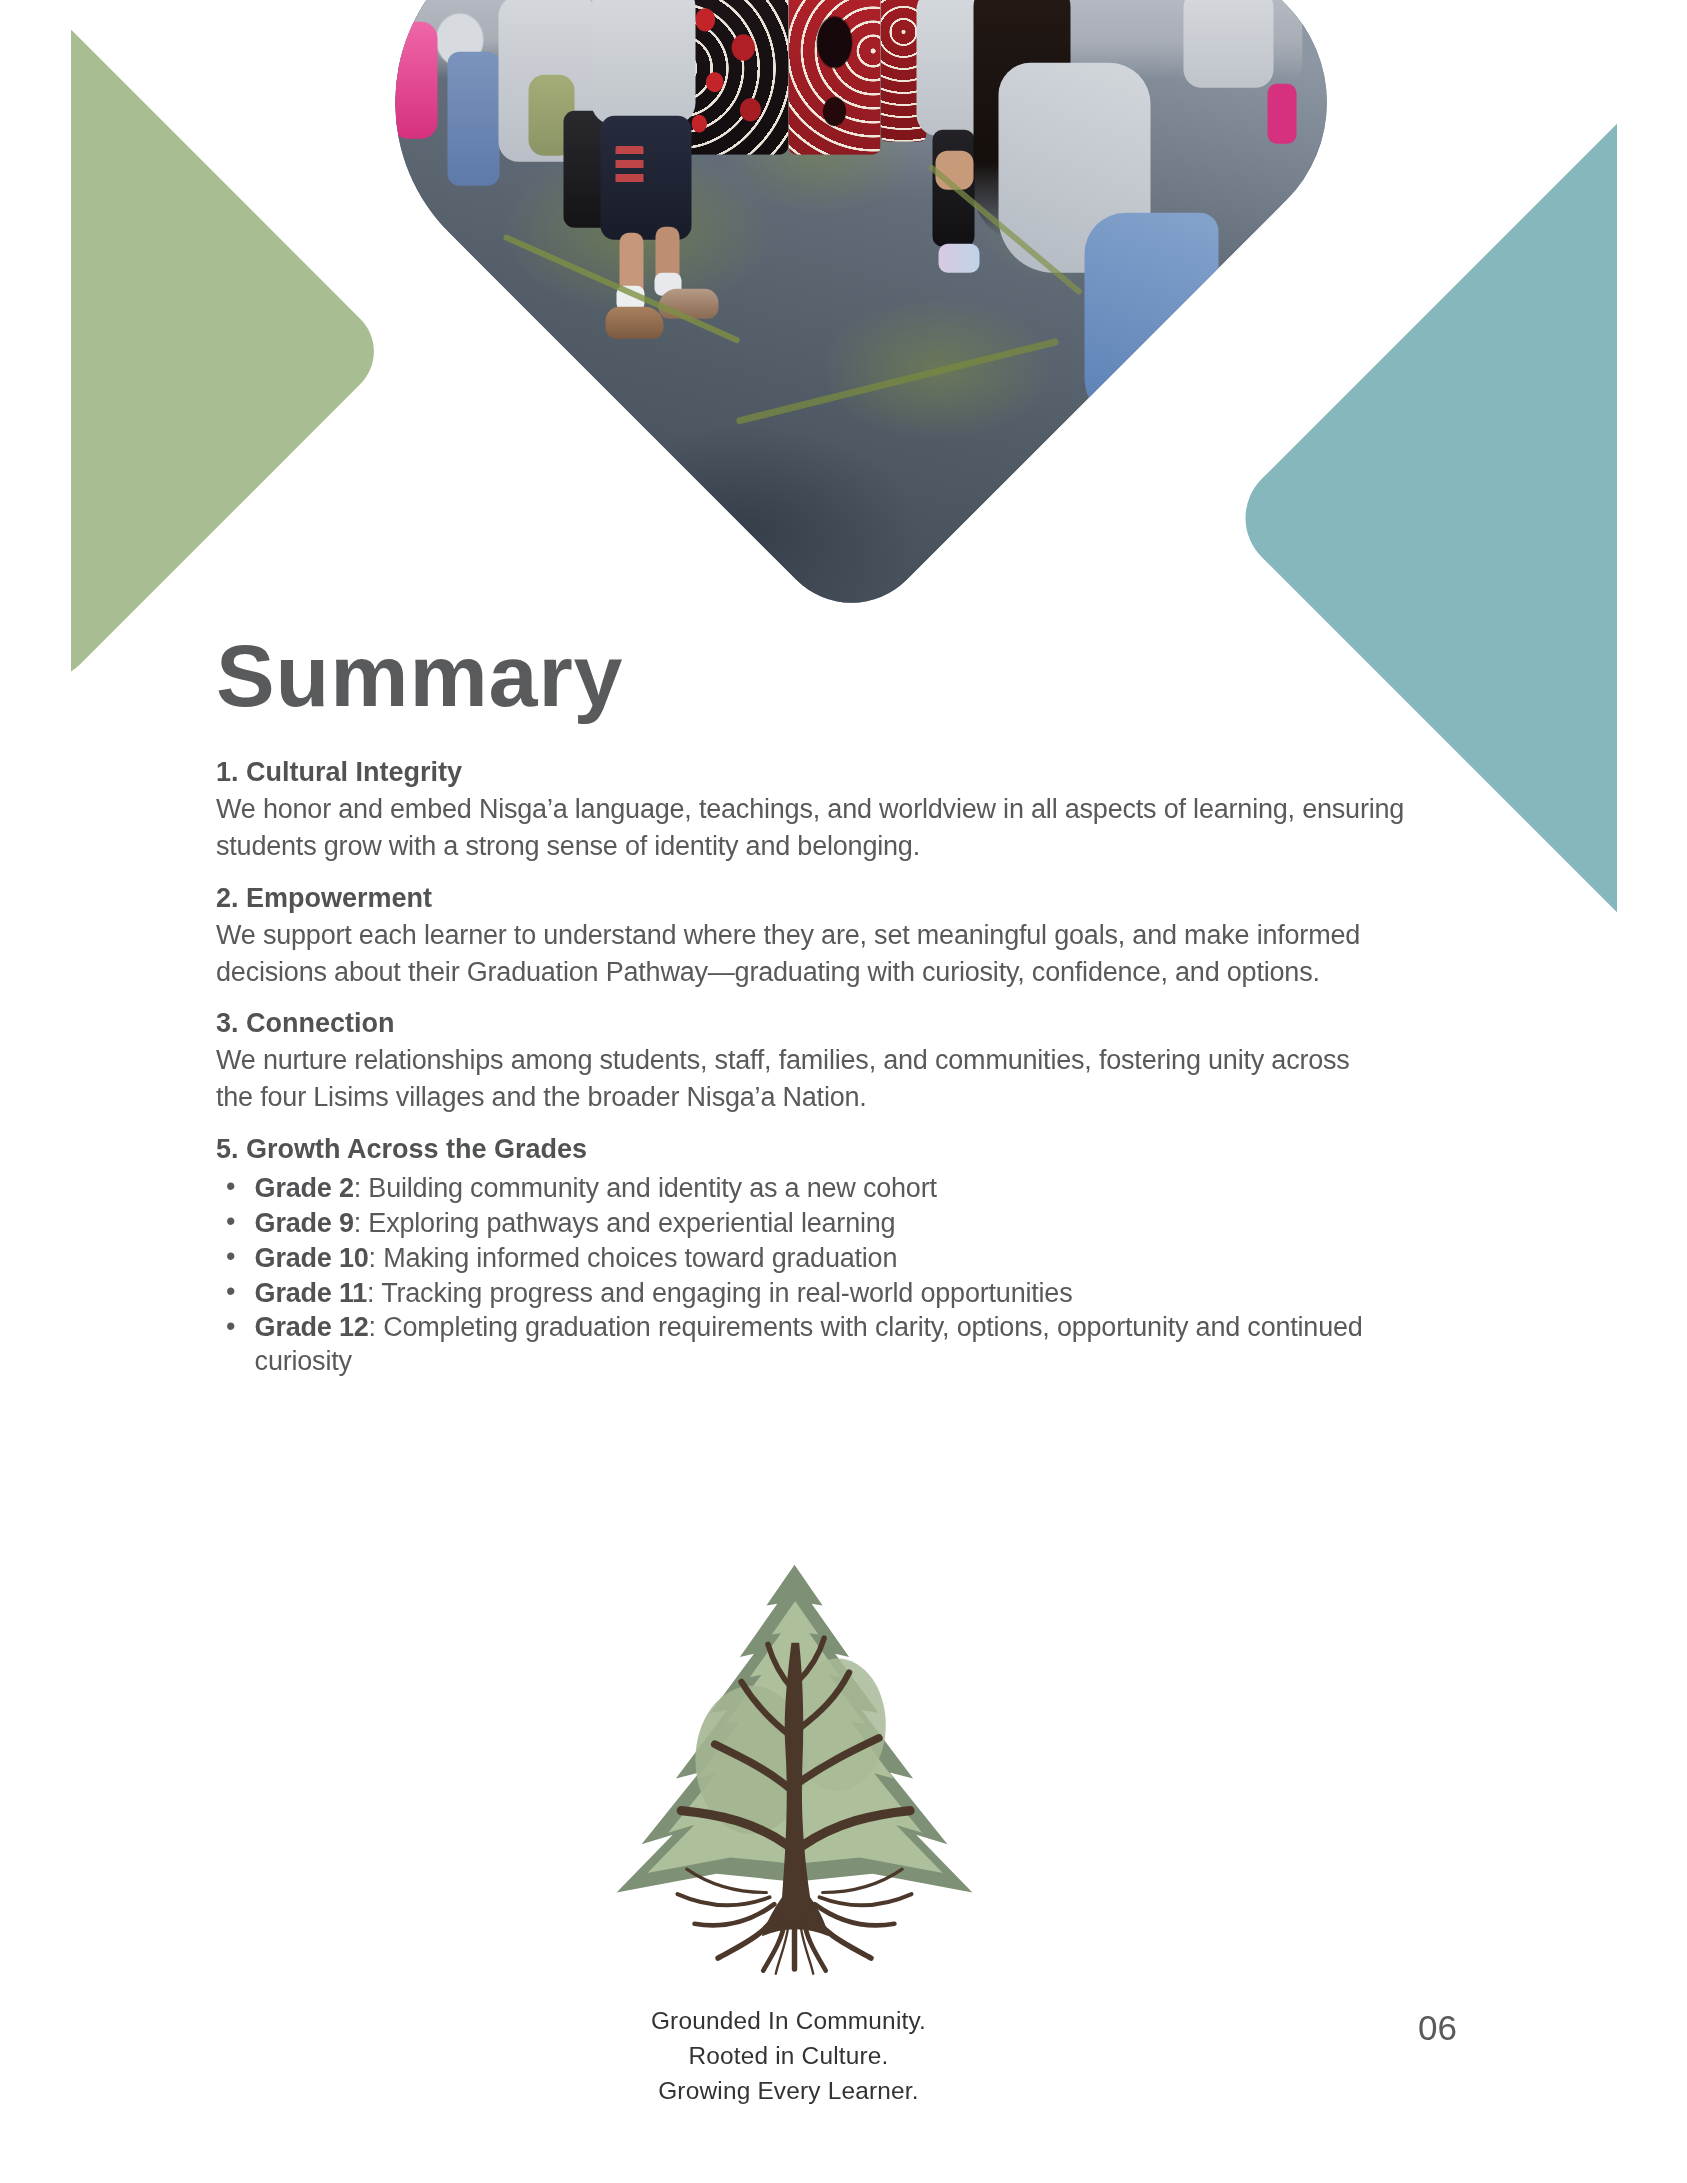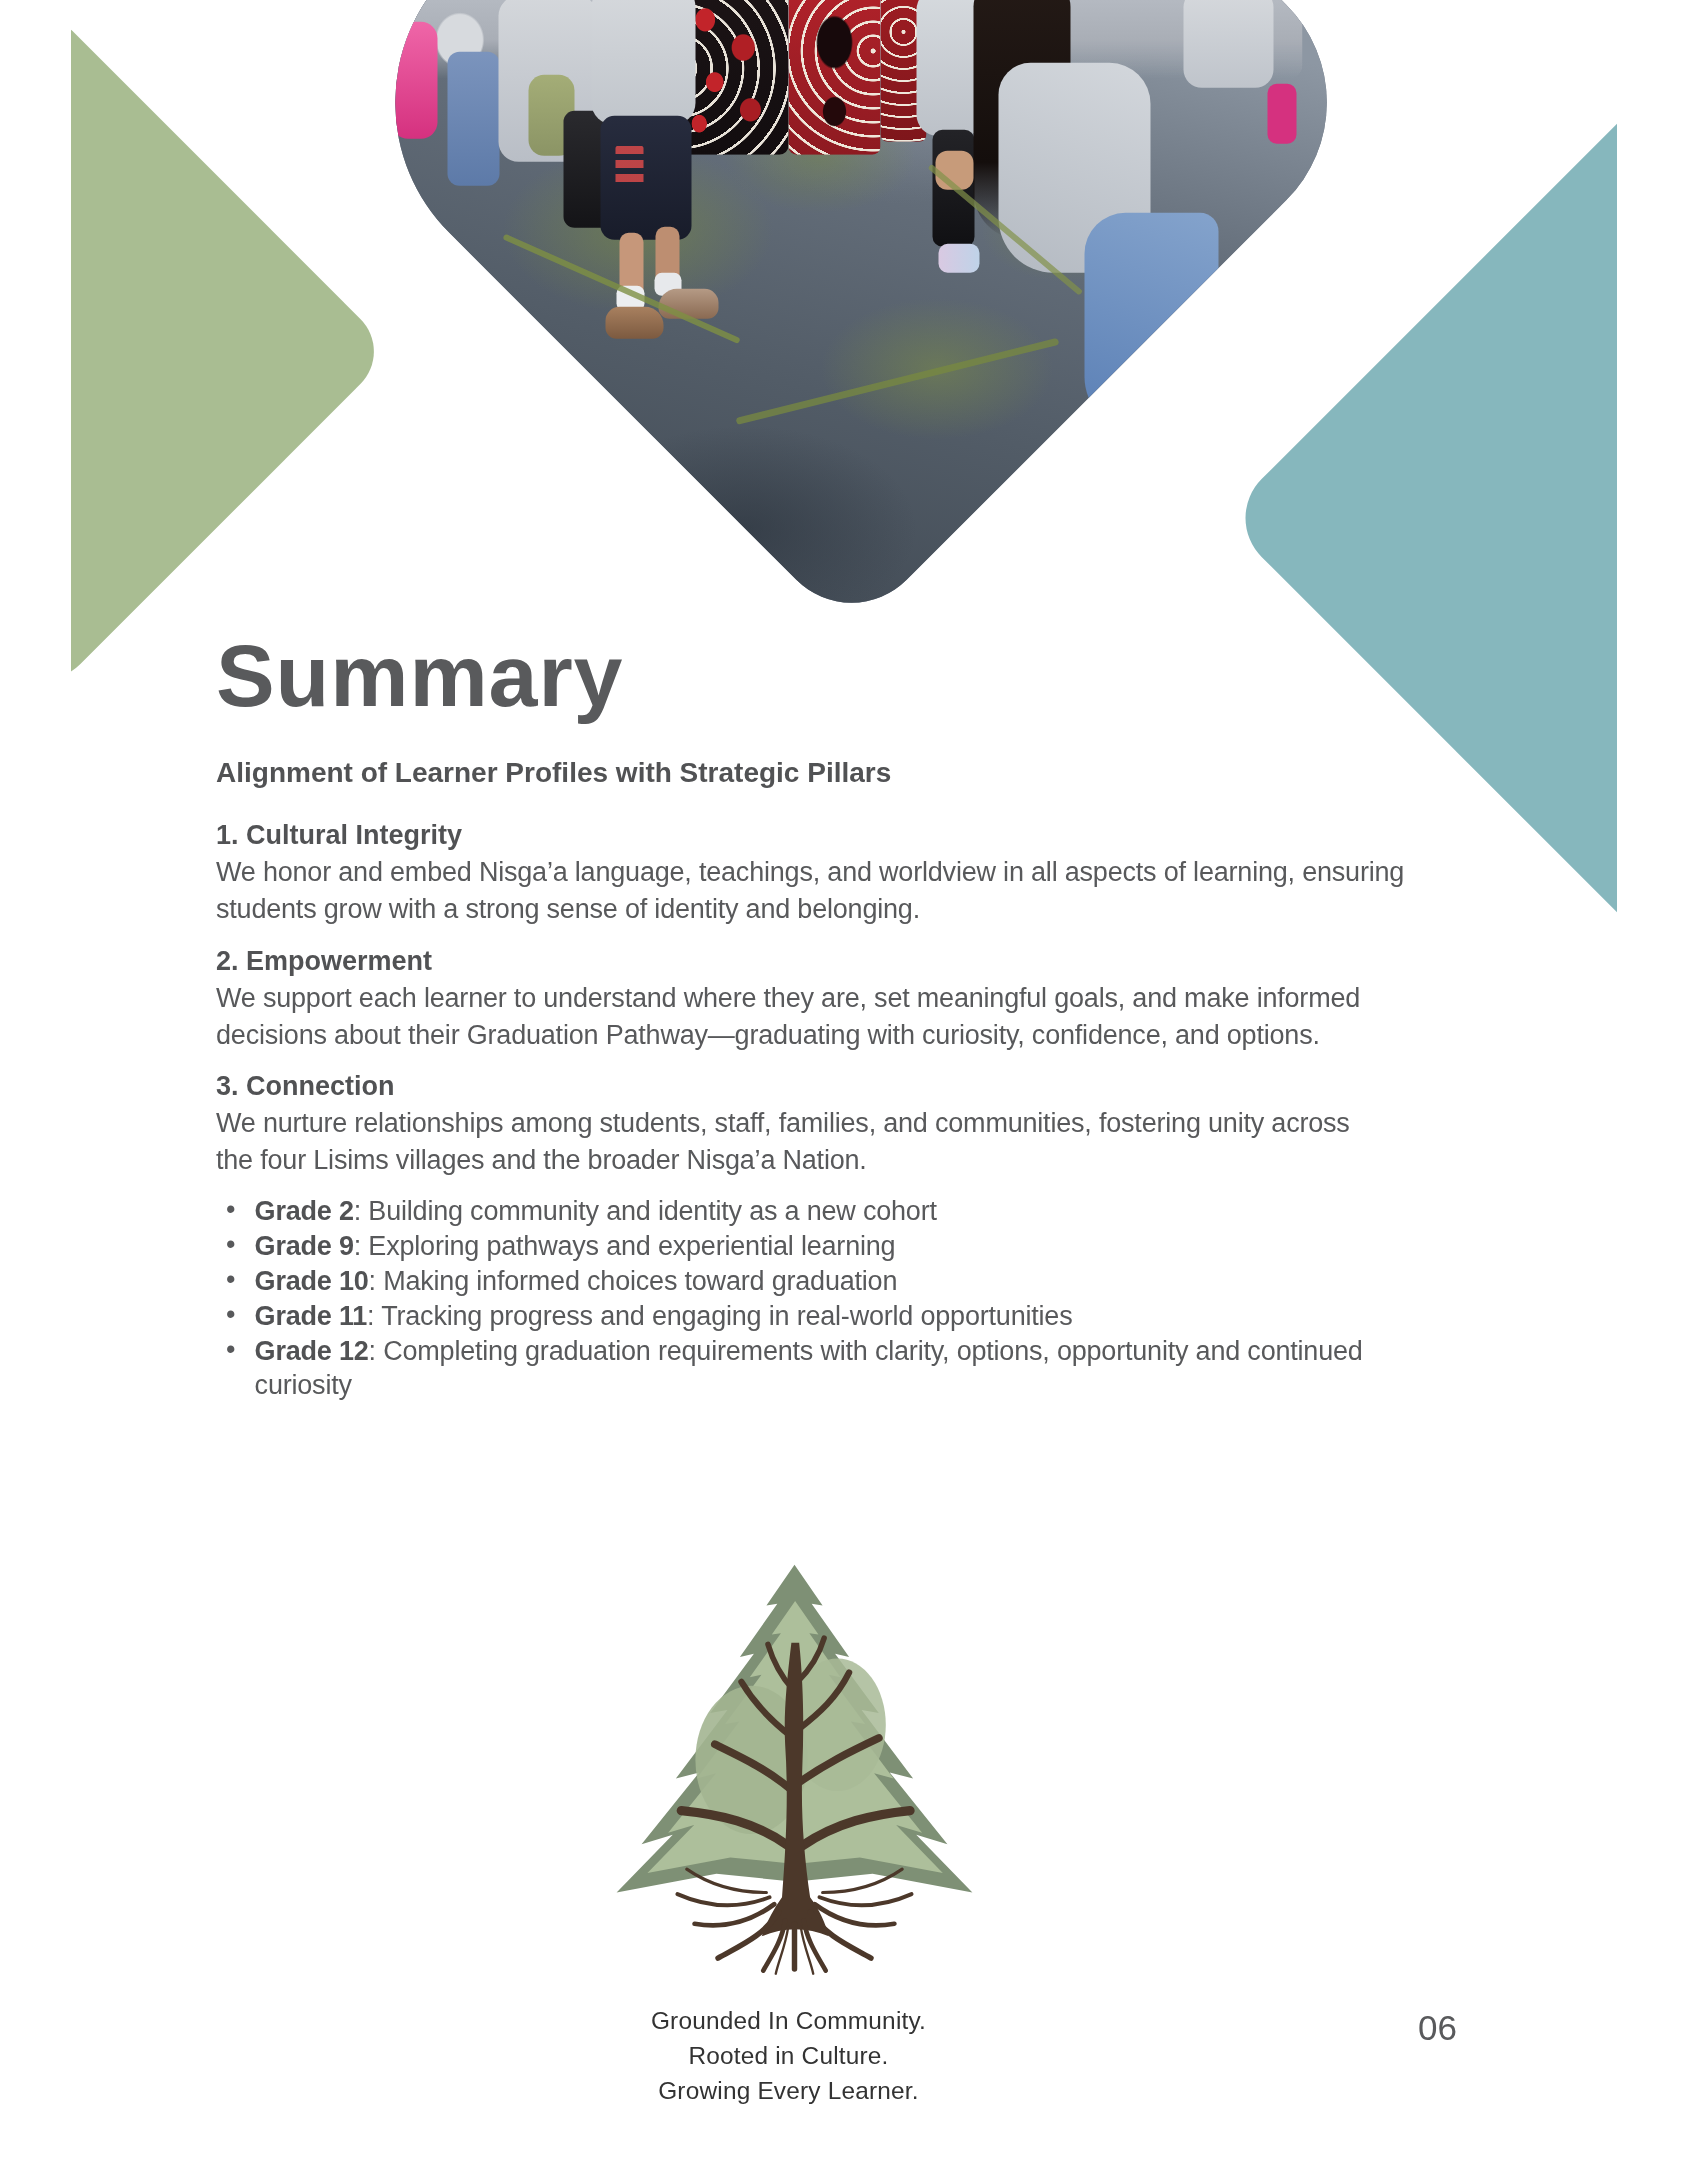--- a/index.html
+++ b/index.html
@@ -163,32 +163,32 @@
       <div class="fig fig-grey-right"></div>
       <div class="fig fig-pink-right"></div>
       <div class="moss-line1"></div>
       <div class="moss-line2"></div>
       <div class="moss-line3"></div>
     </div>
   </div>
 
   <div class="text-col">
     <h1 class="title">Summary</h1>
-    <p class="intro">Alignment of Learner Profiles with Strategic Pillars</p>
 
     <p class="sec"><b class="sec-h">1. Cultural Integrity</b><span>We honor and embed Nisga’a language, teachings, and worldview in all aspects of learning, ensuring
 students grow with a strong sense of identity and belonging.</span></p>
 
     <p class="sec"><b class="sec-h">2. Empowerment</b><span>We support each learner to understand where they are, set meaningful goals, and make informed
 decisions about their Graduation Pathway—graduating with curiosity, confidence, and options.</span></p>
 
     <p class="sec"><b class="sec-h">3. Connection</b><span>We nurture relationships among students, staff, families, and communities, fostering unity across
 the four Lisims villages and the broader Nisga’a Nation.</span></p>
 
 
+    <p class="sec" style="margin-bottom:2.8px;"><b class="sec-h">5. Growth Across the Grades</b></p>
 
     <ul class="grades">
         <li><span class="dot">•</span><b>Grade 2</b><span>: Building community and identity as a new cohort</span></li>
         <li><span class="dot">•</span><b>Grade 9</b><span>: Exploring pathways and experiential learning</span></li>
         <li><span class="dot">•</span><b>Grade 10</b><span>: Making informed choices toward graduation</span></li>
         <li><span class="dot">•</span><b>Grade 11</b><span>: Tracking progress and engaging in real-world opportunities</span></li>
         <li><span class="dot">•</span><b>Grade 12</b><span>: Completing graduation requirements with clarity, options, opportunity and continued
 curiosity</span></li>
       </ul>
   </div>

